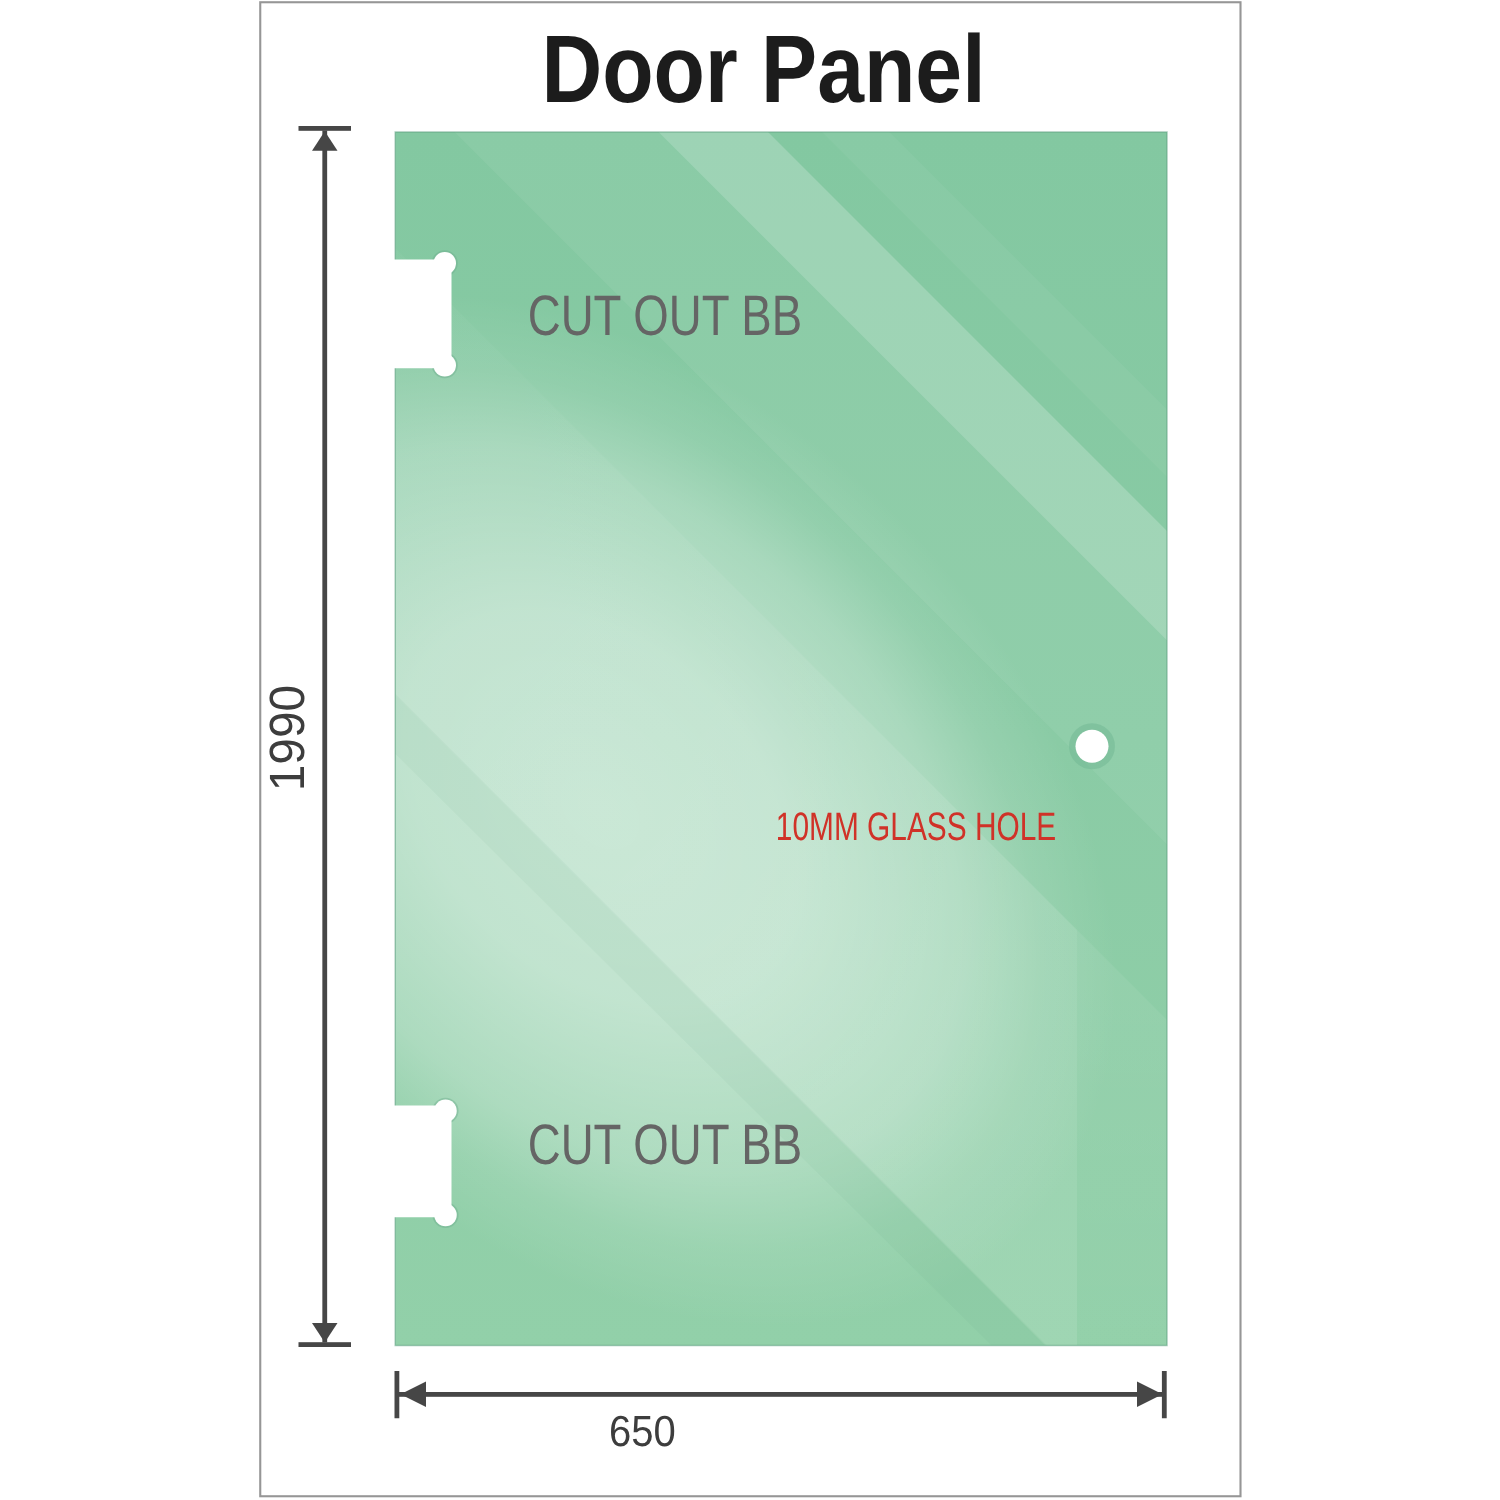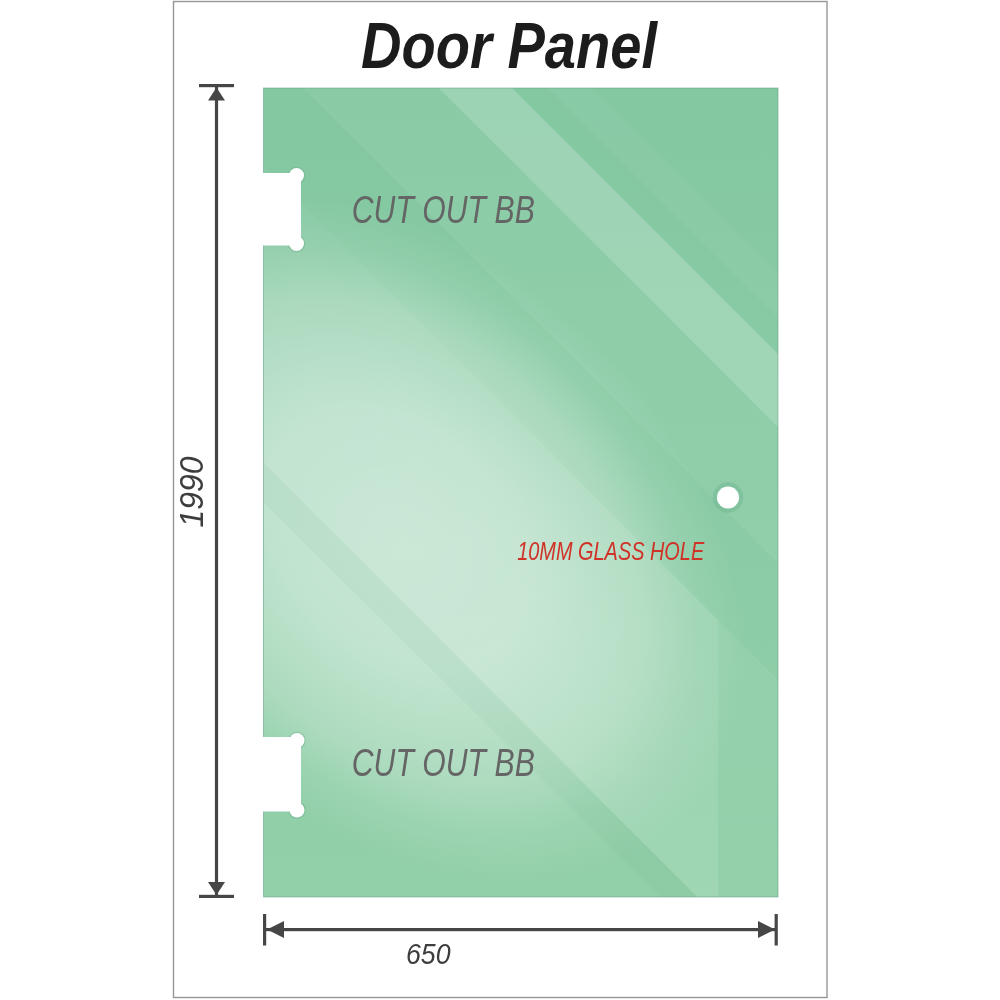--- a/index.html
+++ b/index.html
@@ -1,17 +1,17 @@
 <!DOCTYPE html>
 <html><head>
 <meta charset="utf-8">
 <style>
 html,body{margin:0;padding:0;background:#ffffff;width:1000px;height:1000px;overflow:hidden;
 font-family:"Liberation Sans",sans-serif;}
-.stage{position:relative;width:891px;height:1000px;font-style:italic;}
+.stage{position:relative;width:891px;height:1000px;}
 svg{position:absolute;left:0;top:0;}
 </style>
 </head>
 <body>
 <div class="stage">
 <svg width="1000" height="1000" viewBox="0 0 1000 1000">
 <defs>
 <linearGradient id="glassbase" x1="0" y1="0" x2="0" y2="1">
 <stop offset="0" stop-color="#83c8a1"></stop>
 <stop offset="0.5" stop-color="#8acba5"></stop>

